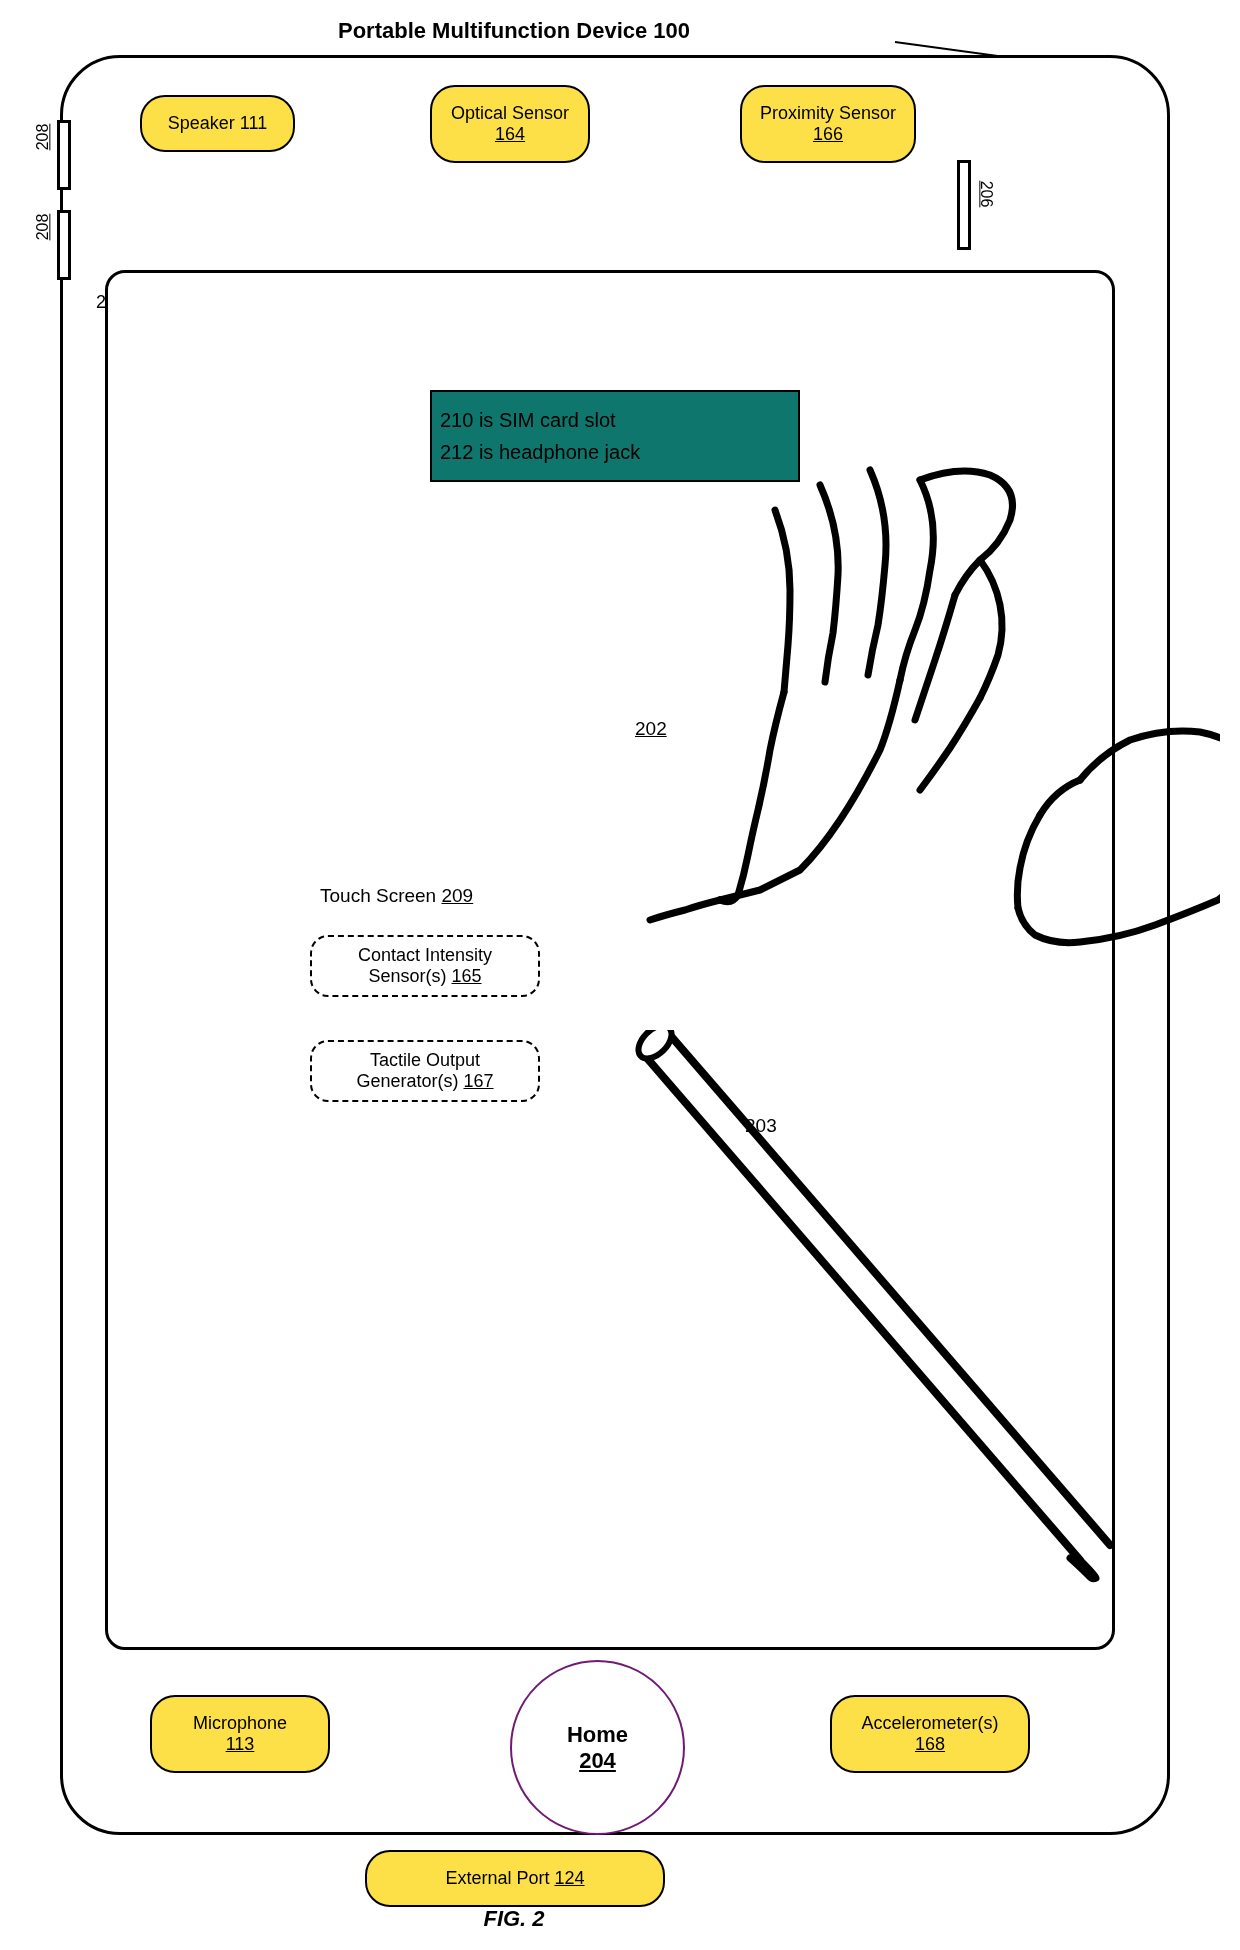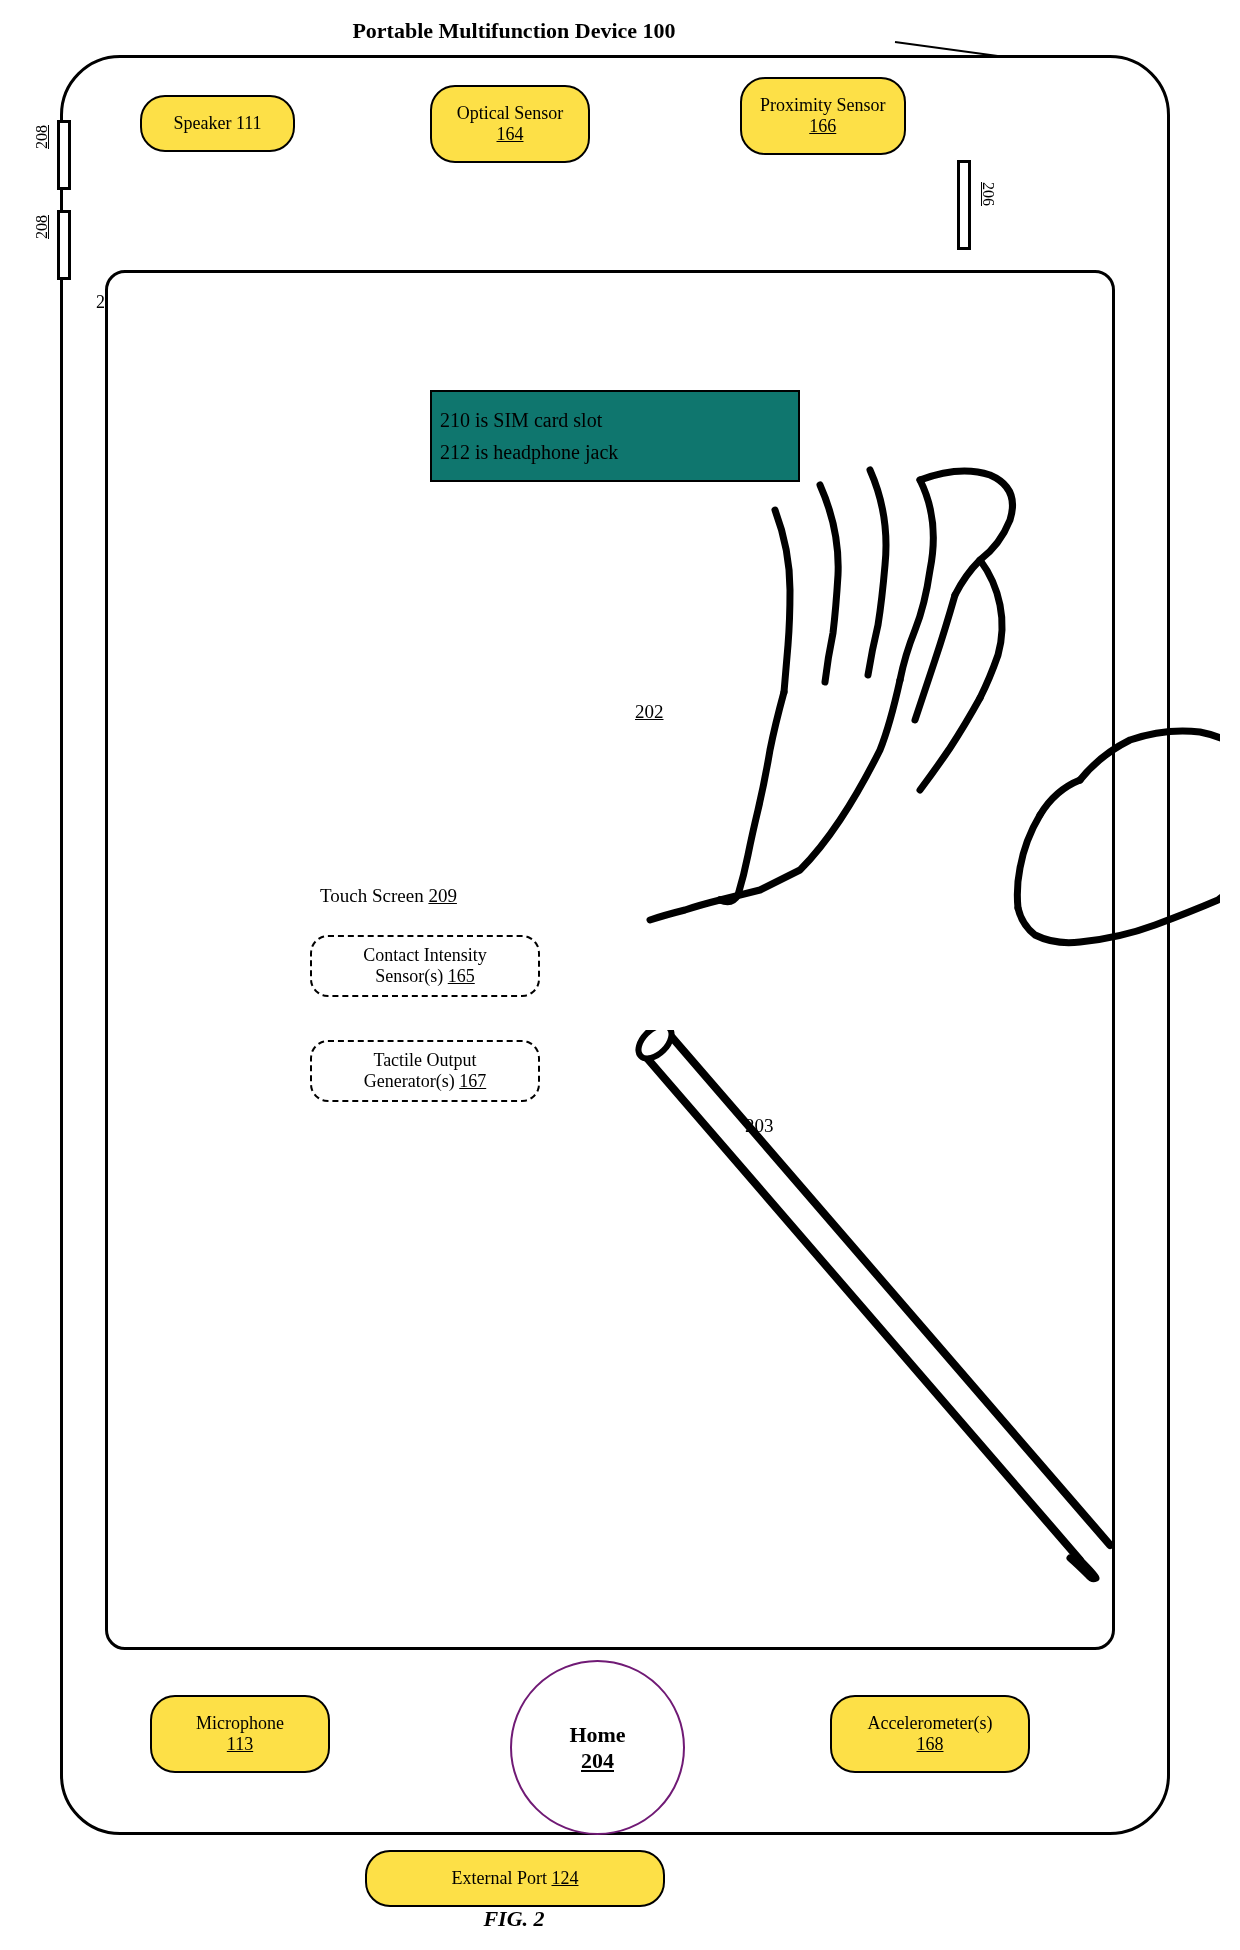--- a/index.html
+++ b/index.html
@@ -10,21 +10,20 @@
       font-family: Arial, sans-serif;
       position: relative;
       overflow: hidden;
     }
 
     .diagram-container {
       position: absolute;
       top: 0; left: 0;
       width: 1028px;
       height: 1950px;
-      font-family: Liberation Serif, serif;
     }
 
     
     .title {
       position: absolute;
       top: 18px;
       left: 50%;
       transform: translateX(-50%);
       font-size: 22px;
       font-weight: bold;
@@ -181,21 +180,21 @@
 
   <div class="component-box" style="top:95px;left:140px;min-width:155px;">
     <span>Speaker 111</span>
   </div>
 
   <div class="component-box" style="top:85px;left:430px;min-width:160px;">
     <span>Optical Sensor</span><br>
     <span class="ref">164</span>
   </div>
 
-  <div class="component-box" style="top:77px;left:740px;min-width:160px;text-align:center;">
+  <div class="component-box" style="top:85px;left:740px;min-width:160px;text-align:center;">
     <span>Proximity Sensor</span><br>
     <span class="ref">166</span>
   </div>
 
   <div style="position:absolute;top:252px;left:96px;font-size:18px;margin-top:40px;">
     <span>200</span>
   </div>
 
   <div class="touch-screen-inner"></div>
 
@@ -229,21 +228,21 @@
 
       <path d="M 580,320 Q 600,295 630,280 Q 665,268 700,272 Q 730,278 750,295"></path>
       <path d="M 540,355 Q 555,330 580,320"></path>
       <path d="M 750,295 Q 775,312 790,338 Q 798,358 792,380"></path>
       <path d="M 540,355 Q 525,380 520,408 Q 516,428 518,448"></path>
       <path d="M 792,380 Q 785,400 770,415 Q 750,428 728,432"></path>
       <path d="M 518,448 Q 522,465 535,475 Q 555,485 580,482 Q 620,478 655,465 Q 690,452 718,440 Q 728,432 728,432"></path>
     </g>
   </svg>
 
-  <div style="position:absolute;top:701px;left:635px;font-size:19px;">
+  <div style="position:absolute;top:718px;left:635px;font-size:19px;">
     <span class="ref">202</span>
   </div>
 
   <div style="position:absolute;top:885px;left:320px;font-size:19px;">
     <span>Touch Screen</span> <span class="ref">209</span>
   </div>
 
   <div class="component-box-dashed" style="top:935px;left:310px;min-width:230px;">
     <span>Contact Intensity</span><br>
     <span>Sensor(s)</span> <span class="ref">165</span>

